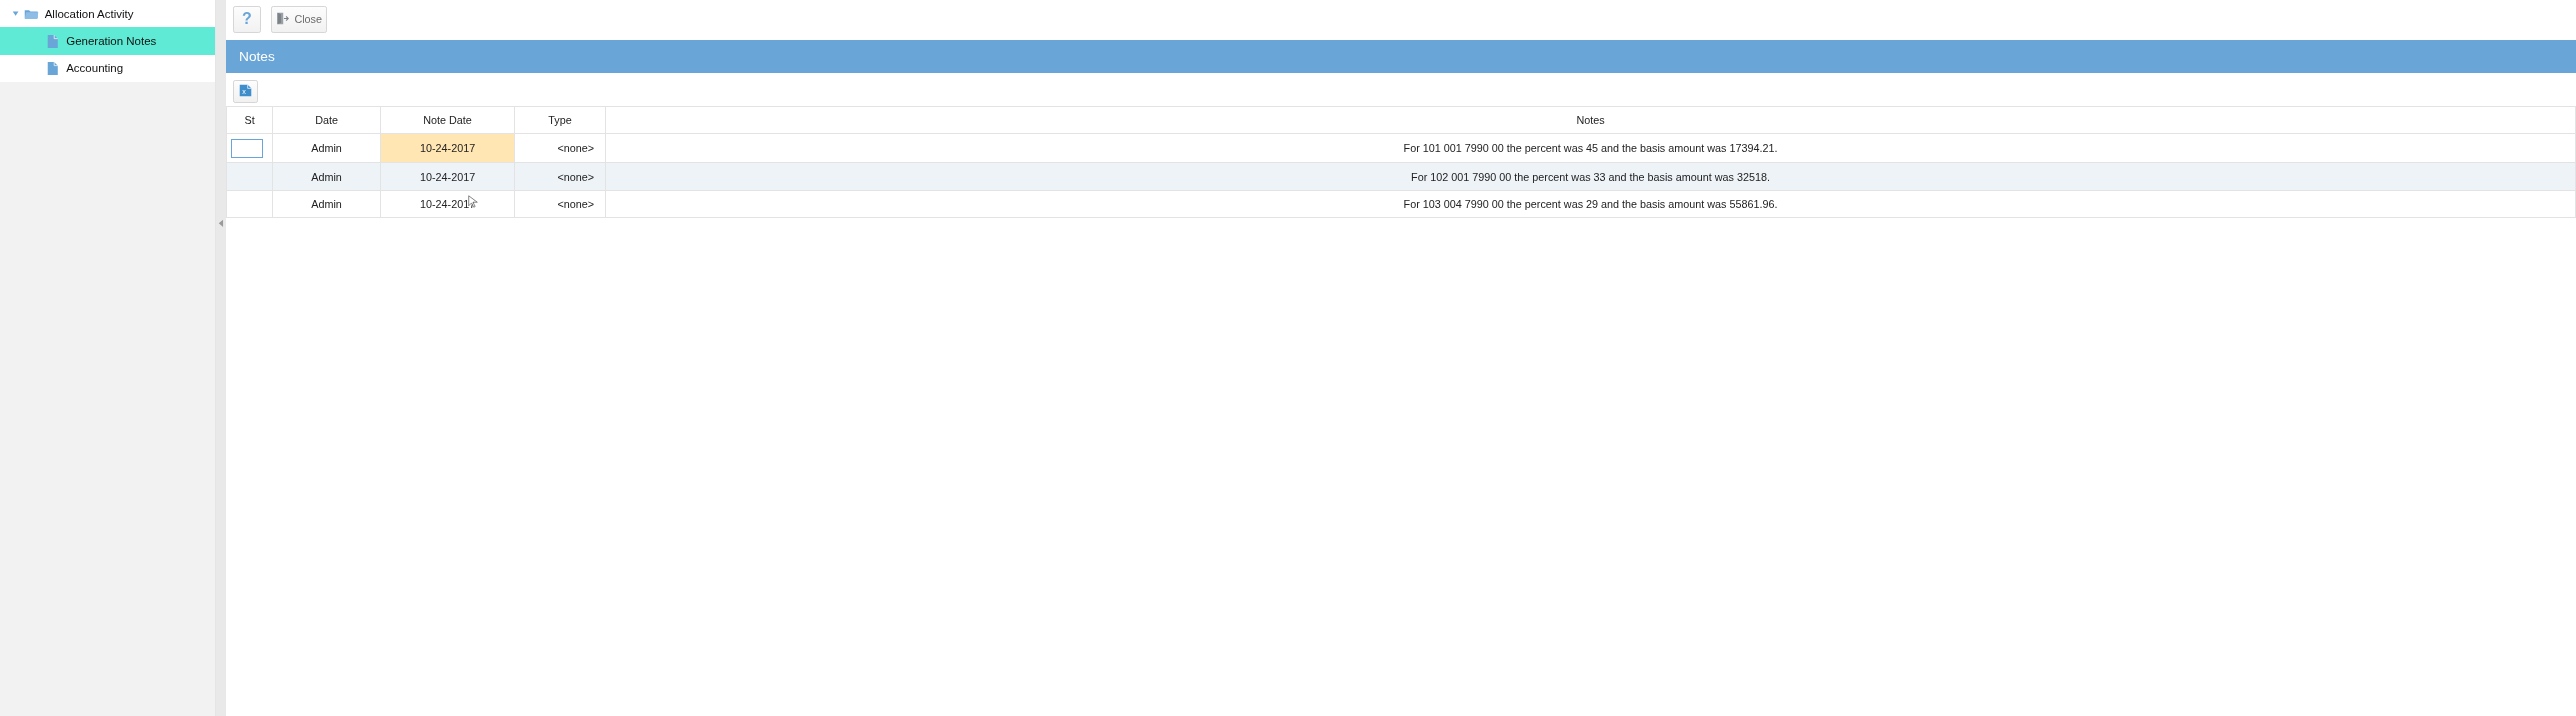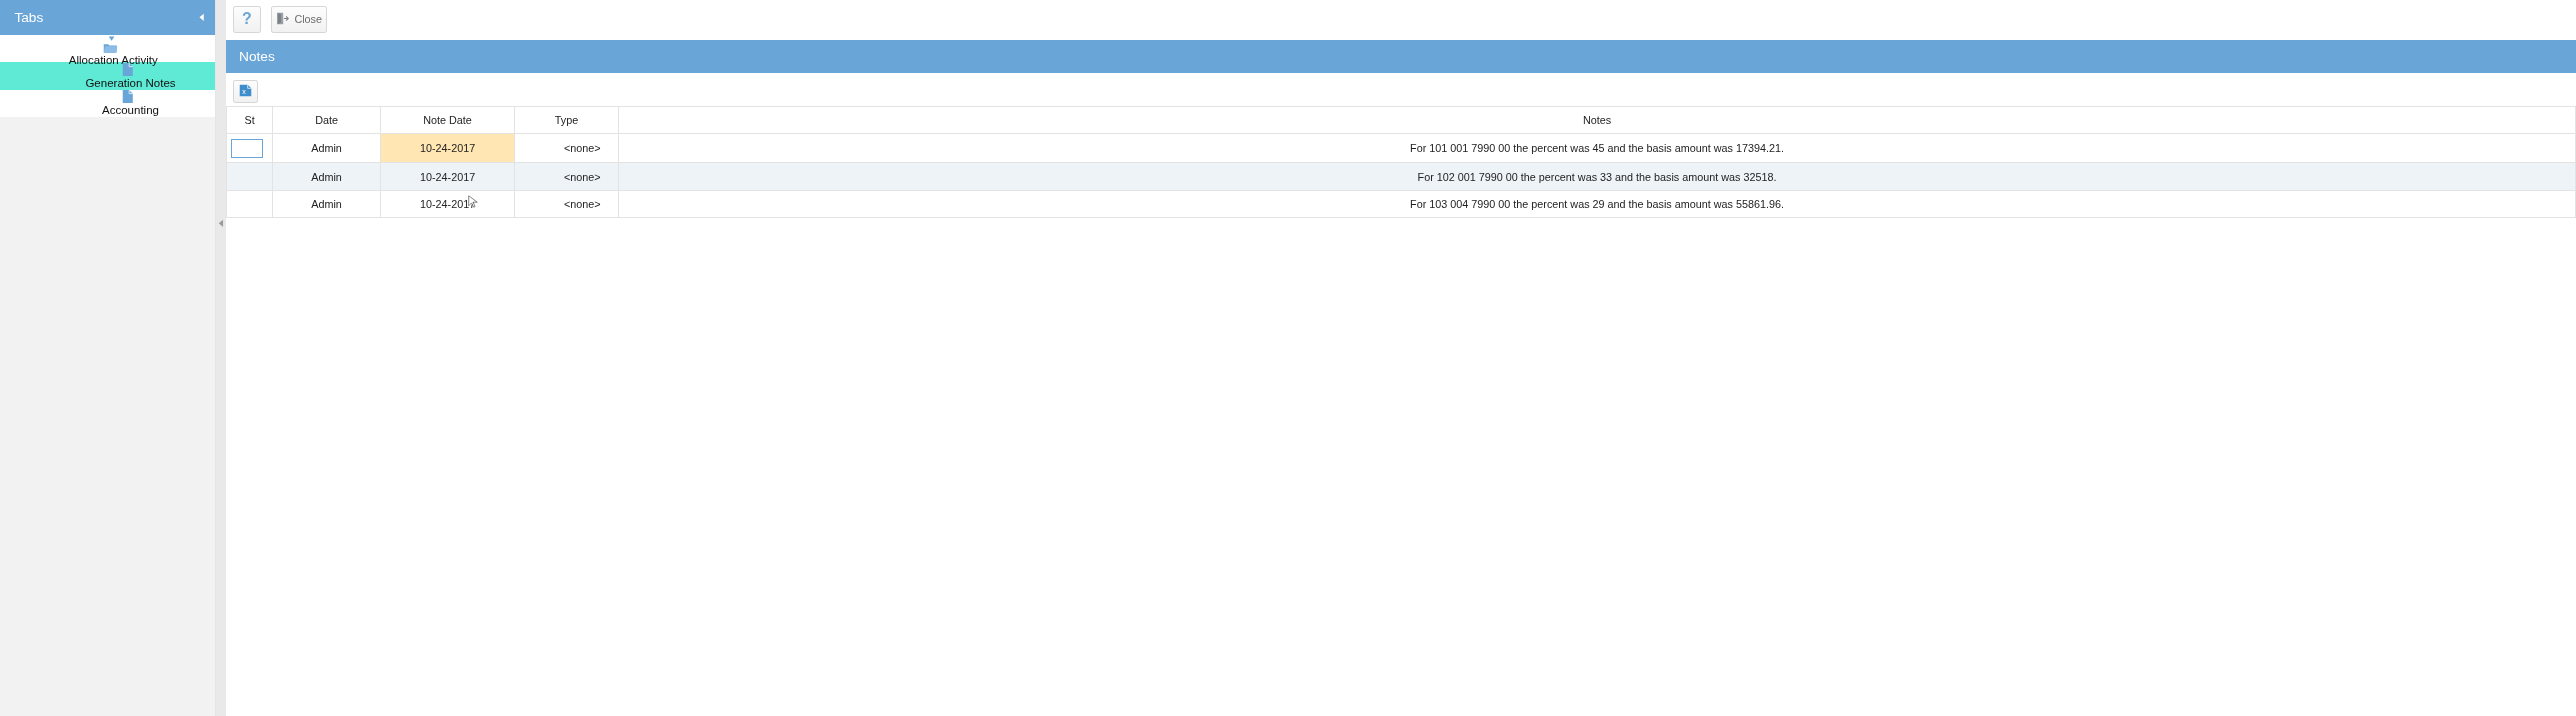--- a/index.html
+++ b/index.html
@@ -33,21 +33,20 @@
     background: #fff;
     flex: 0 0 auto;
   }
   .tree-row {
     display: flex;
     align-items: center;
     height: 27.4px;
     padding-left: 11.5px;
     cursor: default;
     user-select: none;
-    flex-direction: column;
   }
   .tree-row.depth-1 { padding-left: 46px; }
   .tree-row.selected { background: #5eead4; }
   .tree-caret {
     width: 8.7px;
     height: 8.7px;
     margin-right: 4.3px;
     display: flex;
     align-items: center;
     justify-content: center;
@@ -139,21 +138,21 @@
     padding: 7.2px 8.7px;
     border: 0.7px solid #e3e3e3;
     font-size: 10.8px;
     font-weight: normal;
   }
   table.grid th { background: #fff; color: #222; }
   table.grid tr.even td { background: #eef3f8; }
   table.grid td.col-st { width: 40px; }
   table.grid td.col-user { width: 108px; }
   table.grid td.col-date { width: 134px; }
-  table.grid td.col-type { width: 104px; padding-left: 40px; }
+  table.grid td.col-type { width: 91px; padding-left: 40px; }
   .cell-selected-marker {
     display:inline-block;
     width: 32px;
     height: 19px;
     border: 0.7px solid #6aa5d8;
     background: #fff;
     vertical-align: middle;
     margin: -2.9px 0 -2.9px -4.3px;
   }
   .cell-hl { background: #ffe6b3 !important; }
@@ -165,28 +164,20 @@
     position: absolute;
     width: 10px;
     height: 13px;
     pointer-events: none;
   }
 </style>
 </head>
 <body>
 
 <div class="sidebar">
-  <div class="sidebar-header">
-    <span>Tabs</span>
-    <span>
-      <svg width="7.2" height="8.7" viewBox="0 0 10 12">
-          <polygon points="8,1 8,11 2,6" fill="#fff"></polygon>
-        </svg>
-    </span>
-  </div>
   <div class="tree">
     <div class="tree-row">
       <span class="tree-caret">
         <svg width="7.2" height="7.2" viewBox="0 0 10 10">
             <polygon points="1,2 9,2 5,8" fill="#6aa5d8"></polygon>
           </svg>
       </span>
       <span class="tree-icon">
         <svg width="14.4" height="11.5" viewBox="0 0 20 16">
             <path d="M1 3h6l2 2h10v9a1 1 0 0 1-1 1H2a1 1 0 0 1-1-1V3z" fill="#6aa5d8"></path>

